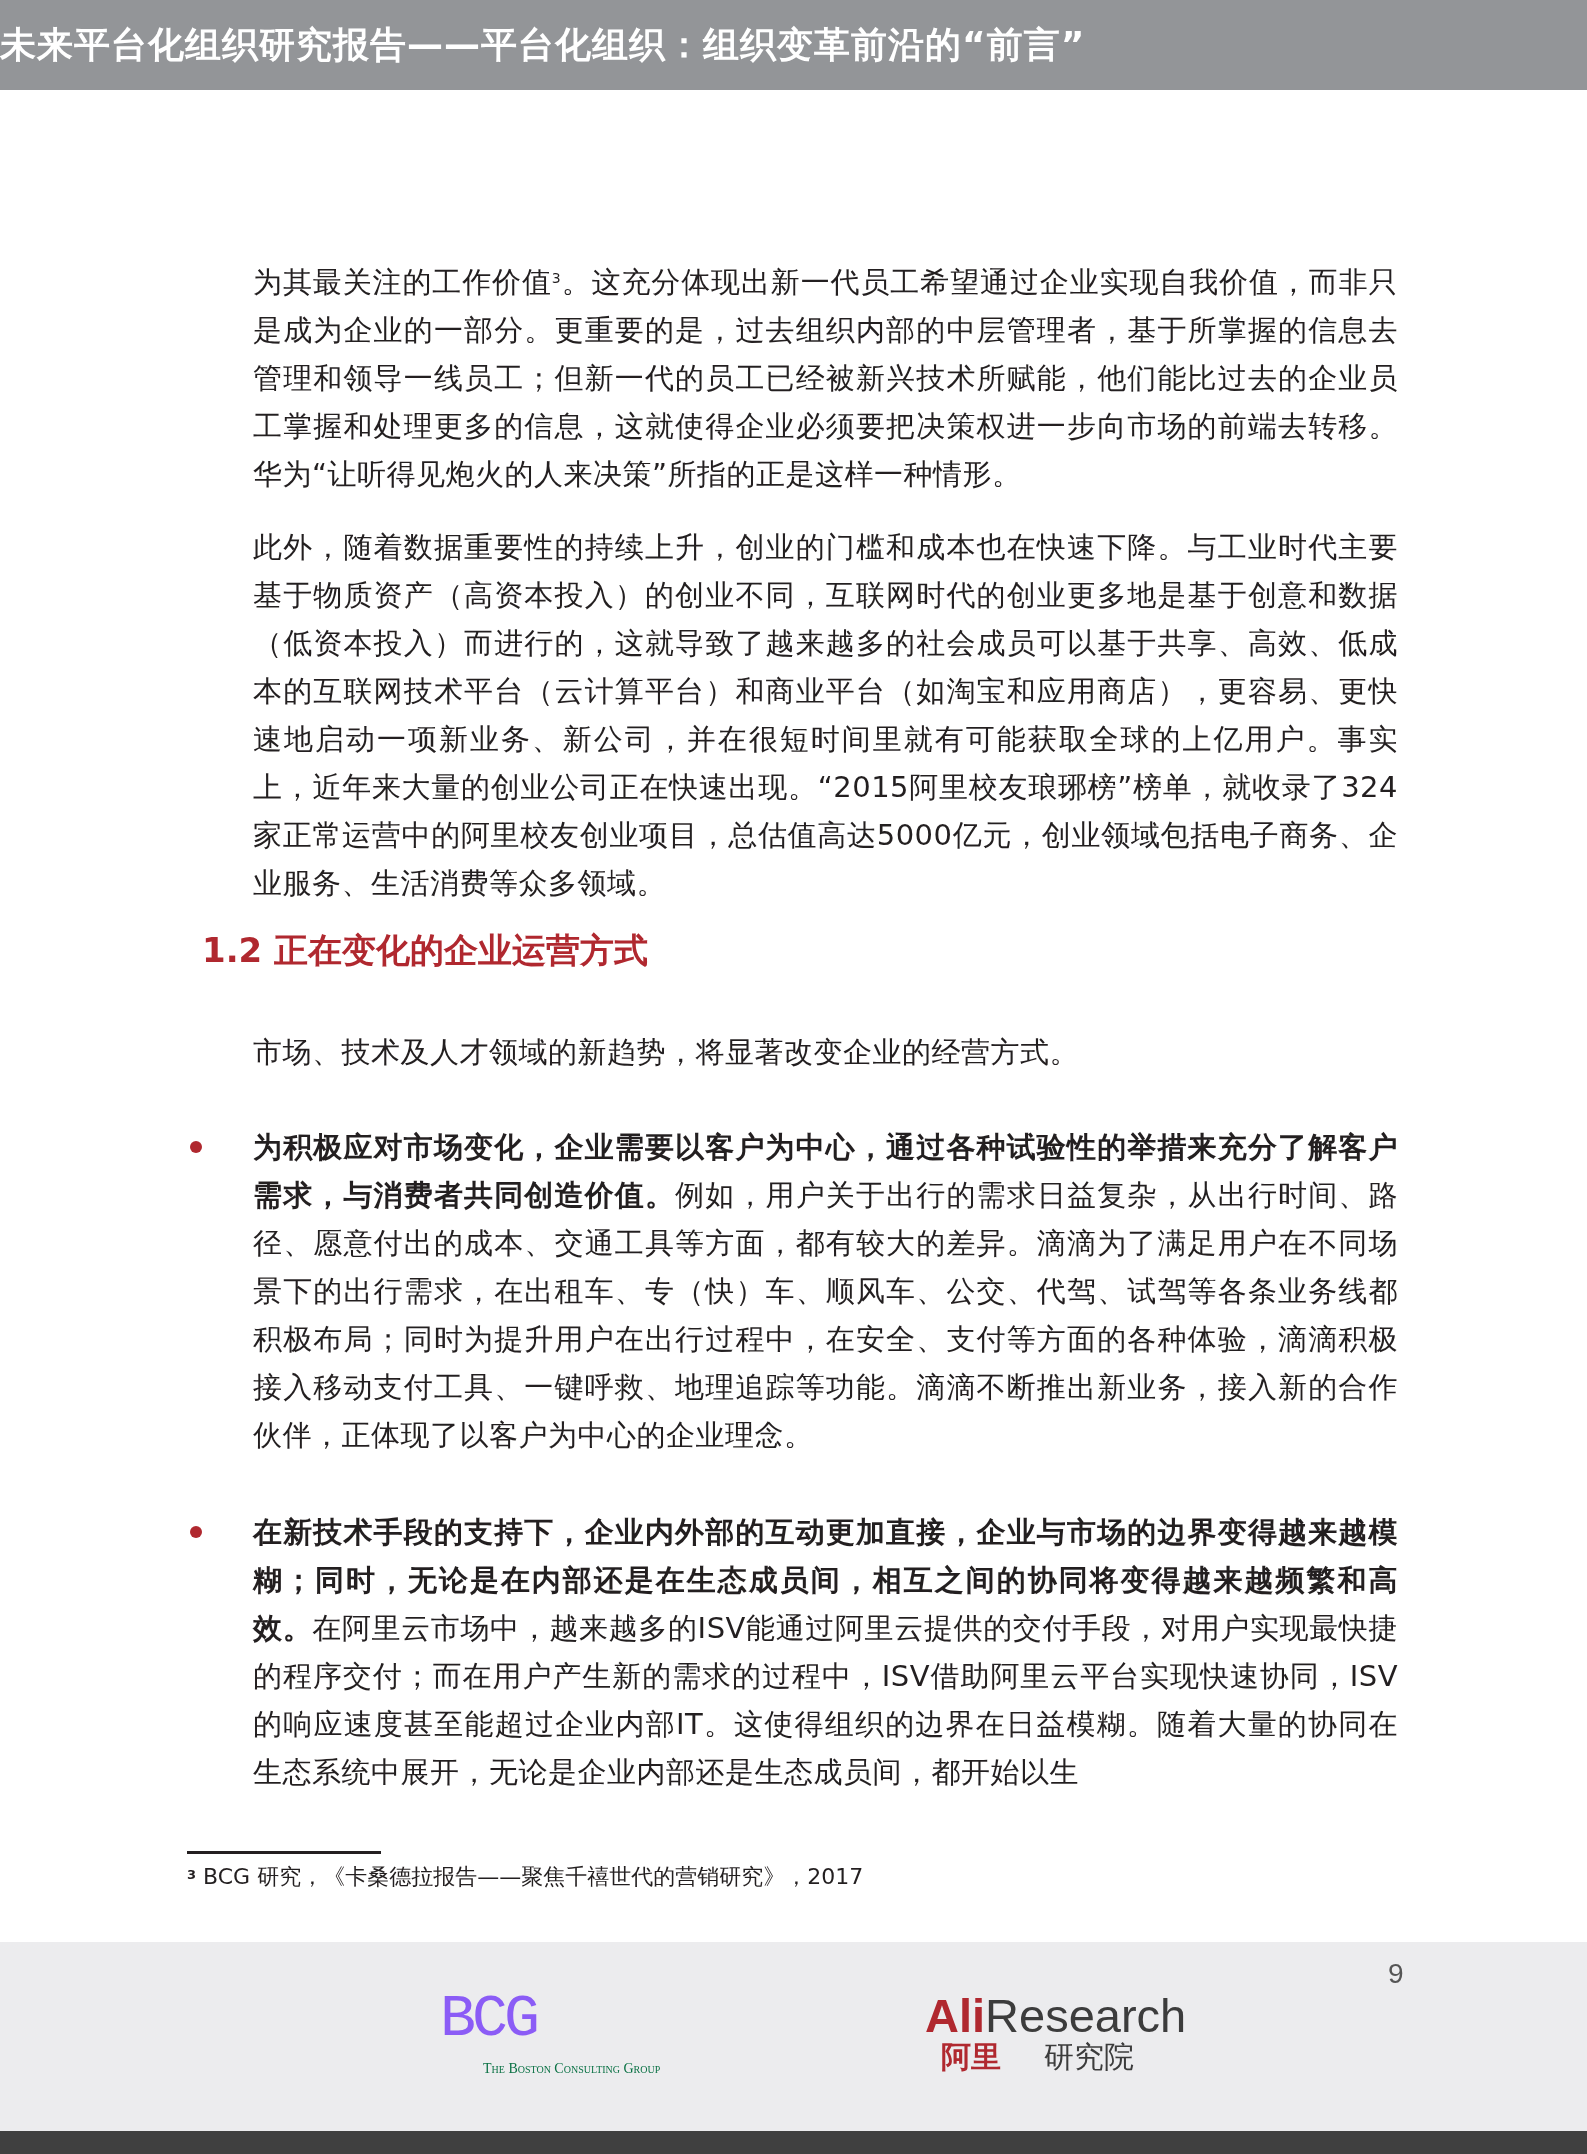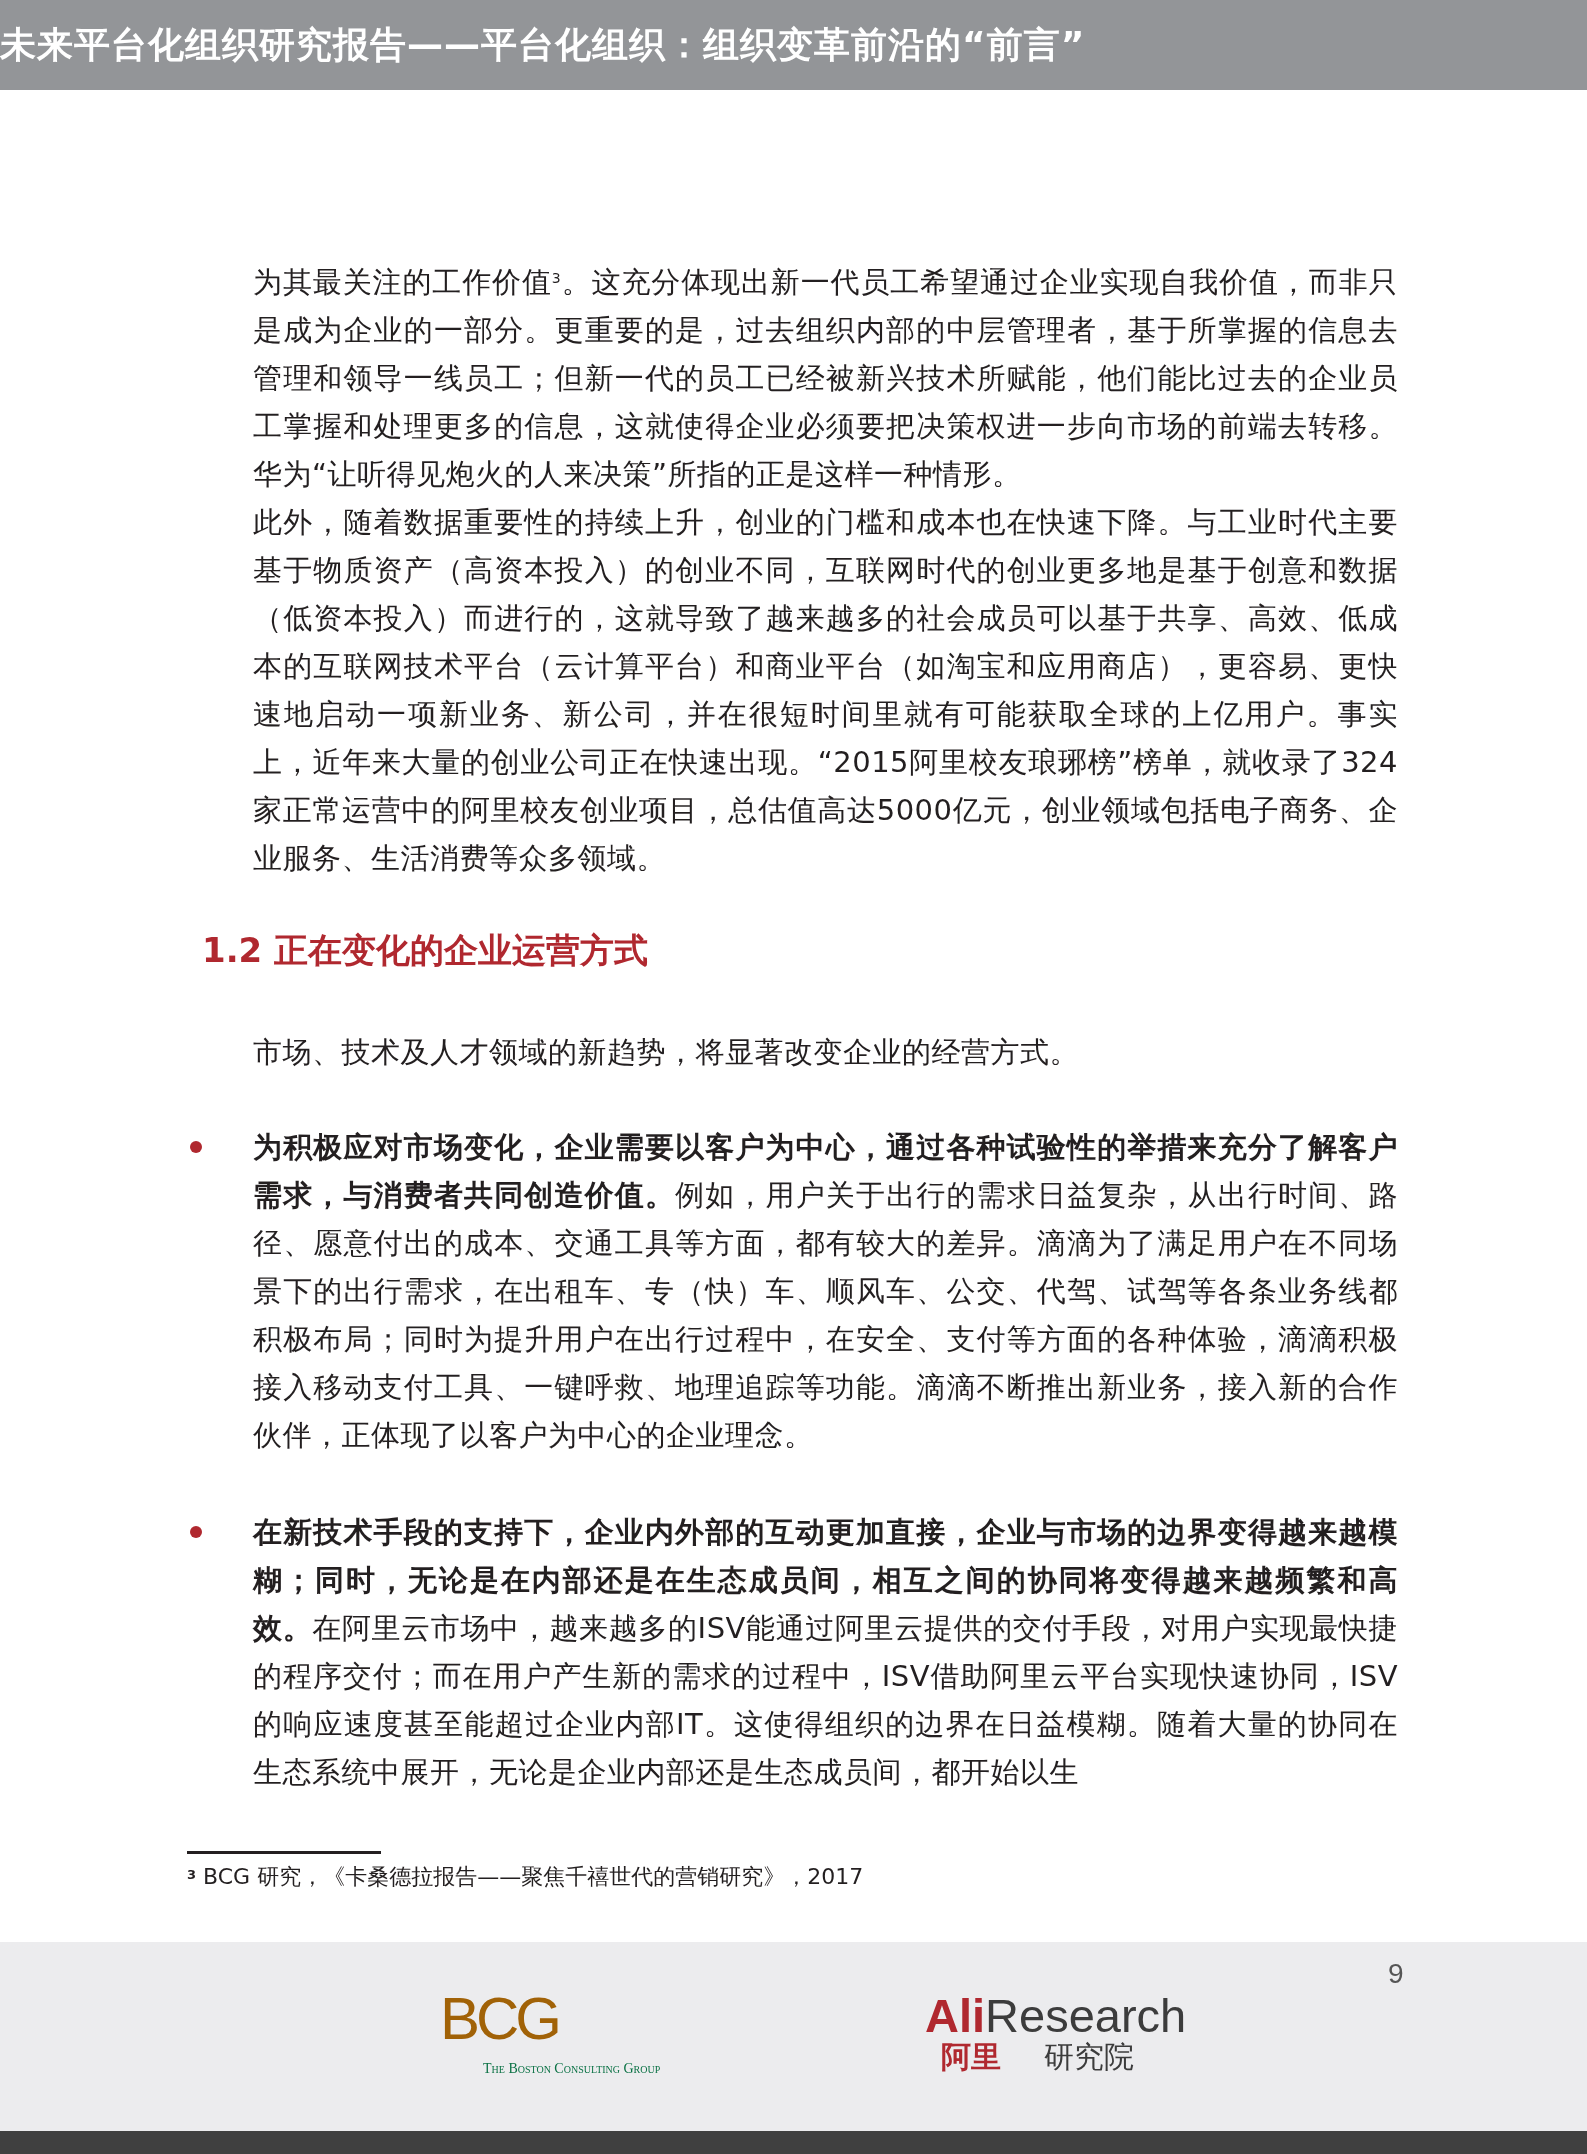--- a/index.html
+++ b/index.html
@@ -46,21 +46,21 @@
       position: absolute; left: 0; top: 1942px; width: 1587px; height: 189px;
       background: #ececee;
     }
     .page-number {
       position: absolute; left: 1388px; top: 1958px;
       font-size: 28px; color: #555555;
       font-family: "Liberation Sans", sans-serif;
     }
     .bcg-logo { position: absolute; left: 440px; top: 1993px; }
     .bcg-mark {
-      font-family: Liberation Sans, sans-serif; font-size: 60px; color: #a16207;
+      font-family: Liberation Mono, monospace; font-size: 60px; color: #8b5cf6;
       letter-spacing: -4px; line-height: 52px;
     }
     .bcg-sub {
       font-family: "Liberation Serif", serif; font-size: 14px; color: #0b7245;
       margin-left: 43px; margin-top: 16px; font-variant: small-caps; white-space: nowrap; text-align: center;
     }
     .ali-logo { position: absolute; left: 925px; top: 1993px; }
     .ali-line1 { font-family: "Liberation Sans", sans-serif; font-size: 47px; line-height: 46px; white-space: nowrap; text-align: right; }
     .ali-red { color: #b0282f; font-weight: bold; }
     .ali-gray { color: #3c3c3c; }
@@ -78,21 +78,21 @@
 <div class="header">
   <span>未来平台化组织研究报告——平台化组织：组织变革前沿的“前言”</span>
 </div>
 
 <div class="content">
 
   <div class="para" style="top:258px;">
     <span>为其最关注的工作价值</span><sup>3</sup><span>。这充分体现出新一代员工希望通过企业实现自我价值，</span><span>而非只是成为企业的一部分。更重要的是，过去组织内部的中层管理者，基于所掌</span><span>握的信息去管理和领导一线员工；但新一代的员工已经被新兴技术所赋能，他们能</span><span>比过去的企业员工掌握和处理更多的信息，这就使得企业必须要把决策权进一步向</span><span>市场的前端去转移。华为“让听得见炮火的人来决策”所指的正是这样一种情形。</span>
   </div>
 
-  <div class="para" style="top:498px;">此外，随着数据重要性的持续上升，创业的门槛和成本也在快速下降。与工业时代主要基于物质资产（高资本投入）的创业不同，互联网时代的创业更多地是基于创意和数据（低资本投入）而进行的，这就导致了越来越多的社会成员可以基于共享、高效、低成本的互联网技术平台（云计算平台）和商业平台（如淘宝和应用商店），更容易、更快速地启动一项新业务、新公司，并在很短时间里就有可能获取全球的上亿用户。事实上，近年来大量的创业公司正在快速出现。“2015阿里校友琅琊榜”榜单，就收录了324家正常运营中的阿里校友创业项目，总估值高达5000亿元，创业领域包括电子商务、企业服务、生活消费等众多领域。</div>
+  <div class="para" style="top:523px;">此外，随着数据重要性的持续上升，创业的门槛和成本也在快速下降。与工业时代主要基于物质资产（高资本投入）的创业不同，互联网时代的创业更多地是基于创意和数据（低资本投入）而进行的，这就导致了越来越多的社会成员可以基于共享、高效、低成本的互联网技术平台（云计算平台）和商业平台（如淘宝和应用商店），更容易、更快速地启动一项新业务、新公司，并在很短时间里就有可能获取全球的上亿用户。事实上，近年来大量的创业公司正在快速出现。“2015阿里校友琅琊榜”榜单，就收录了324家正常运营中的阿里校友创业项目，总估值高达5000亿元，创业领域包括电子商务、企业服务、生活消费等众多领域。</div>
 
   <div class="section-title">1.2 正在变化的企业运营方式</div>
 
   <div class="para" style="top:1028px;">市场、技术及人才领域的新趋势，将显著改变企业的经营方式。</div>
 
   <div class="bullet" style="top:1141px;"></div>
   <div class="para" style="top:1123px;">
     <span class="bold">为积极应对市场变化，企业需要以客户为中心，通过各种试验性的举措来充分了解客户需求，与消费者共同创造价值。</span><span>例如，用户关于出行的需求日益复杂，从出行时间、路径、愿意付出的成本、交通工具等方面，都有较大的差异。滴滴为了满足用户在不同场景下的出行需求，在出租车、专（快）车、顺风车、公交、代驾、试驾等各条业务线都积极布局；同时为提升用户在出行过程中，在安全、支付等方面的各种体验，滴滴积极接入移动支付工具、一键呼救、地理追踪等功能。滴滴不断推出新业务，接入新的合作伙伴，正体现了以客户为中心的企业理念。</span>
   </div>
 

